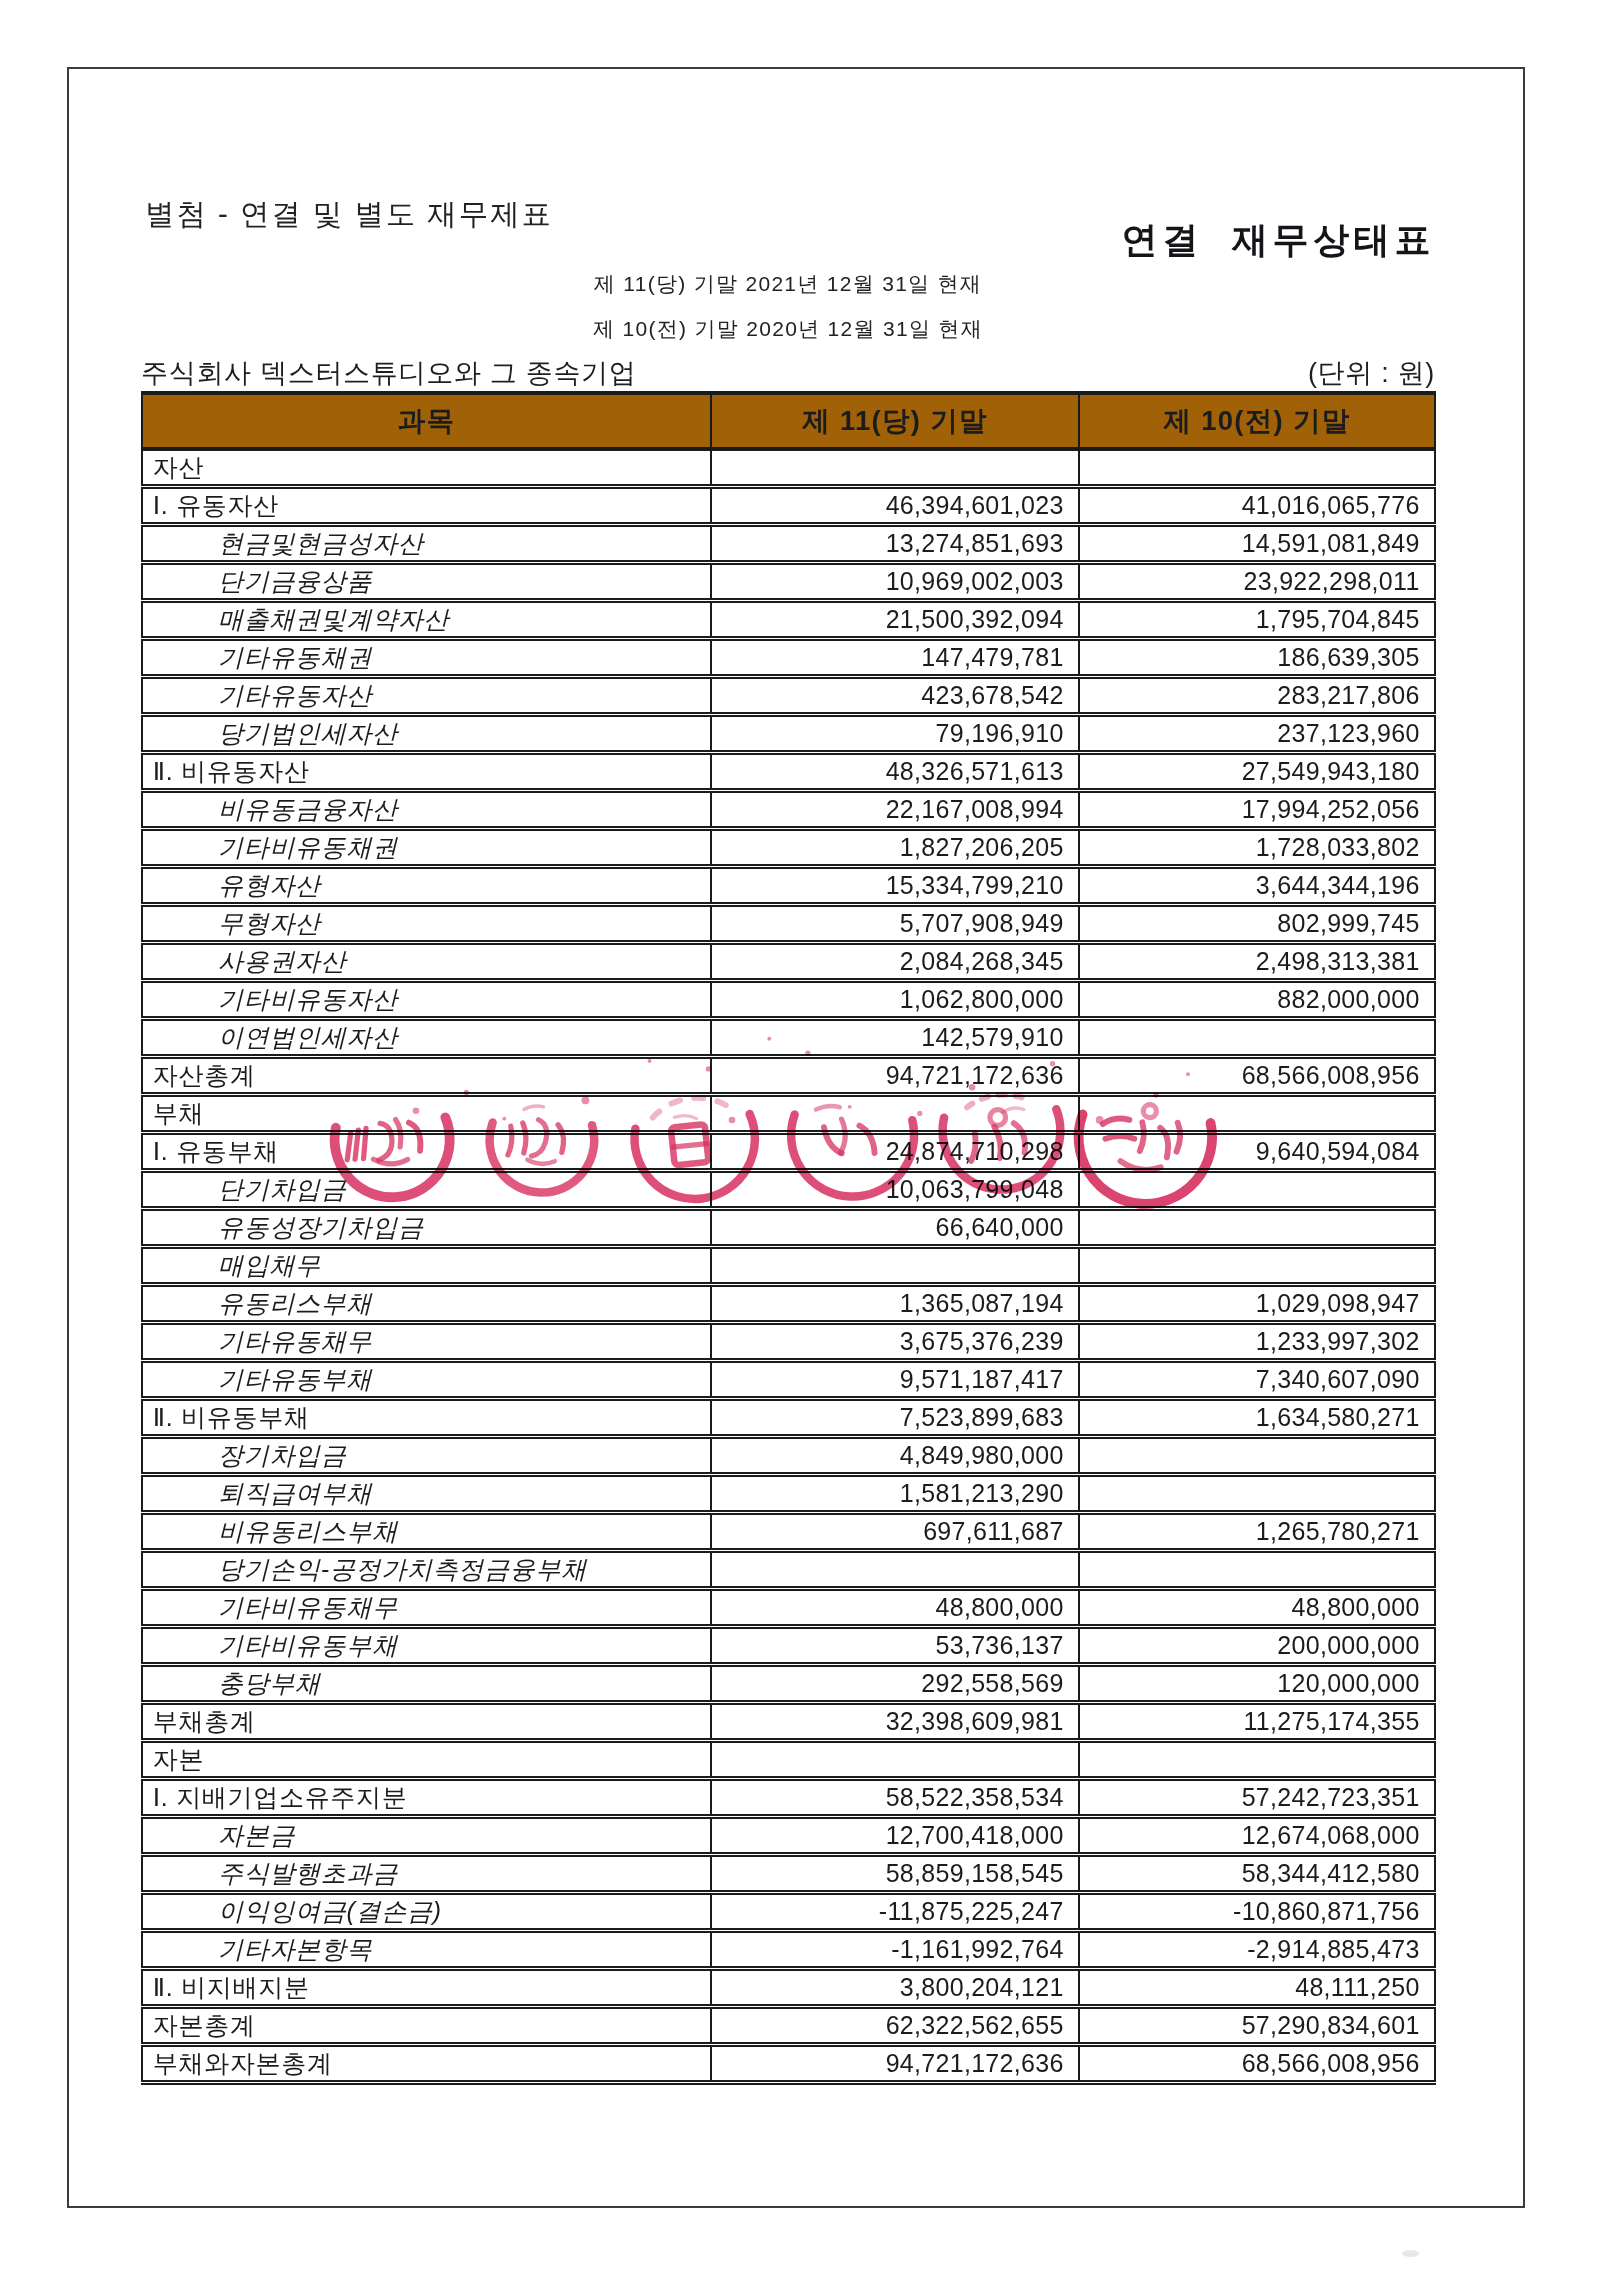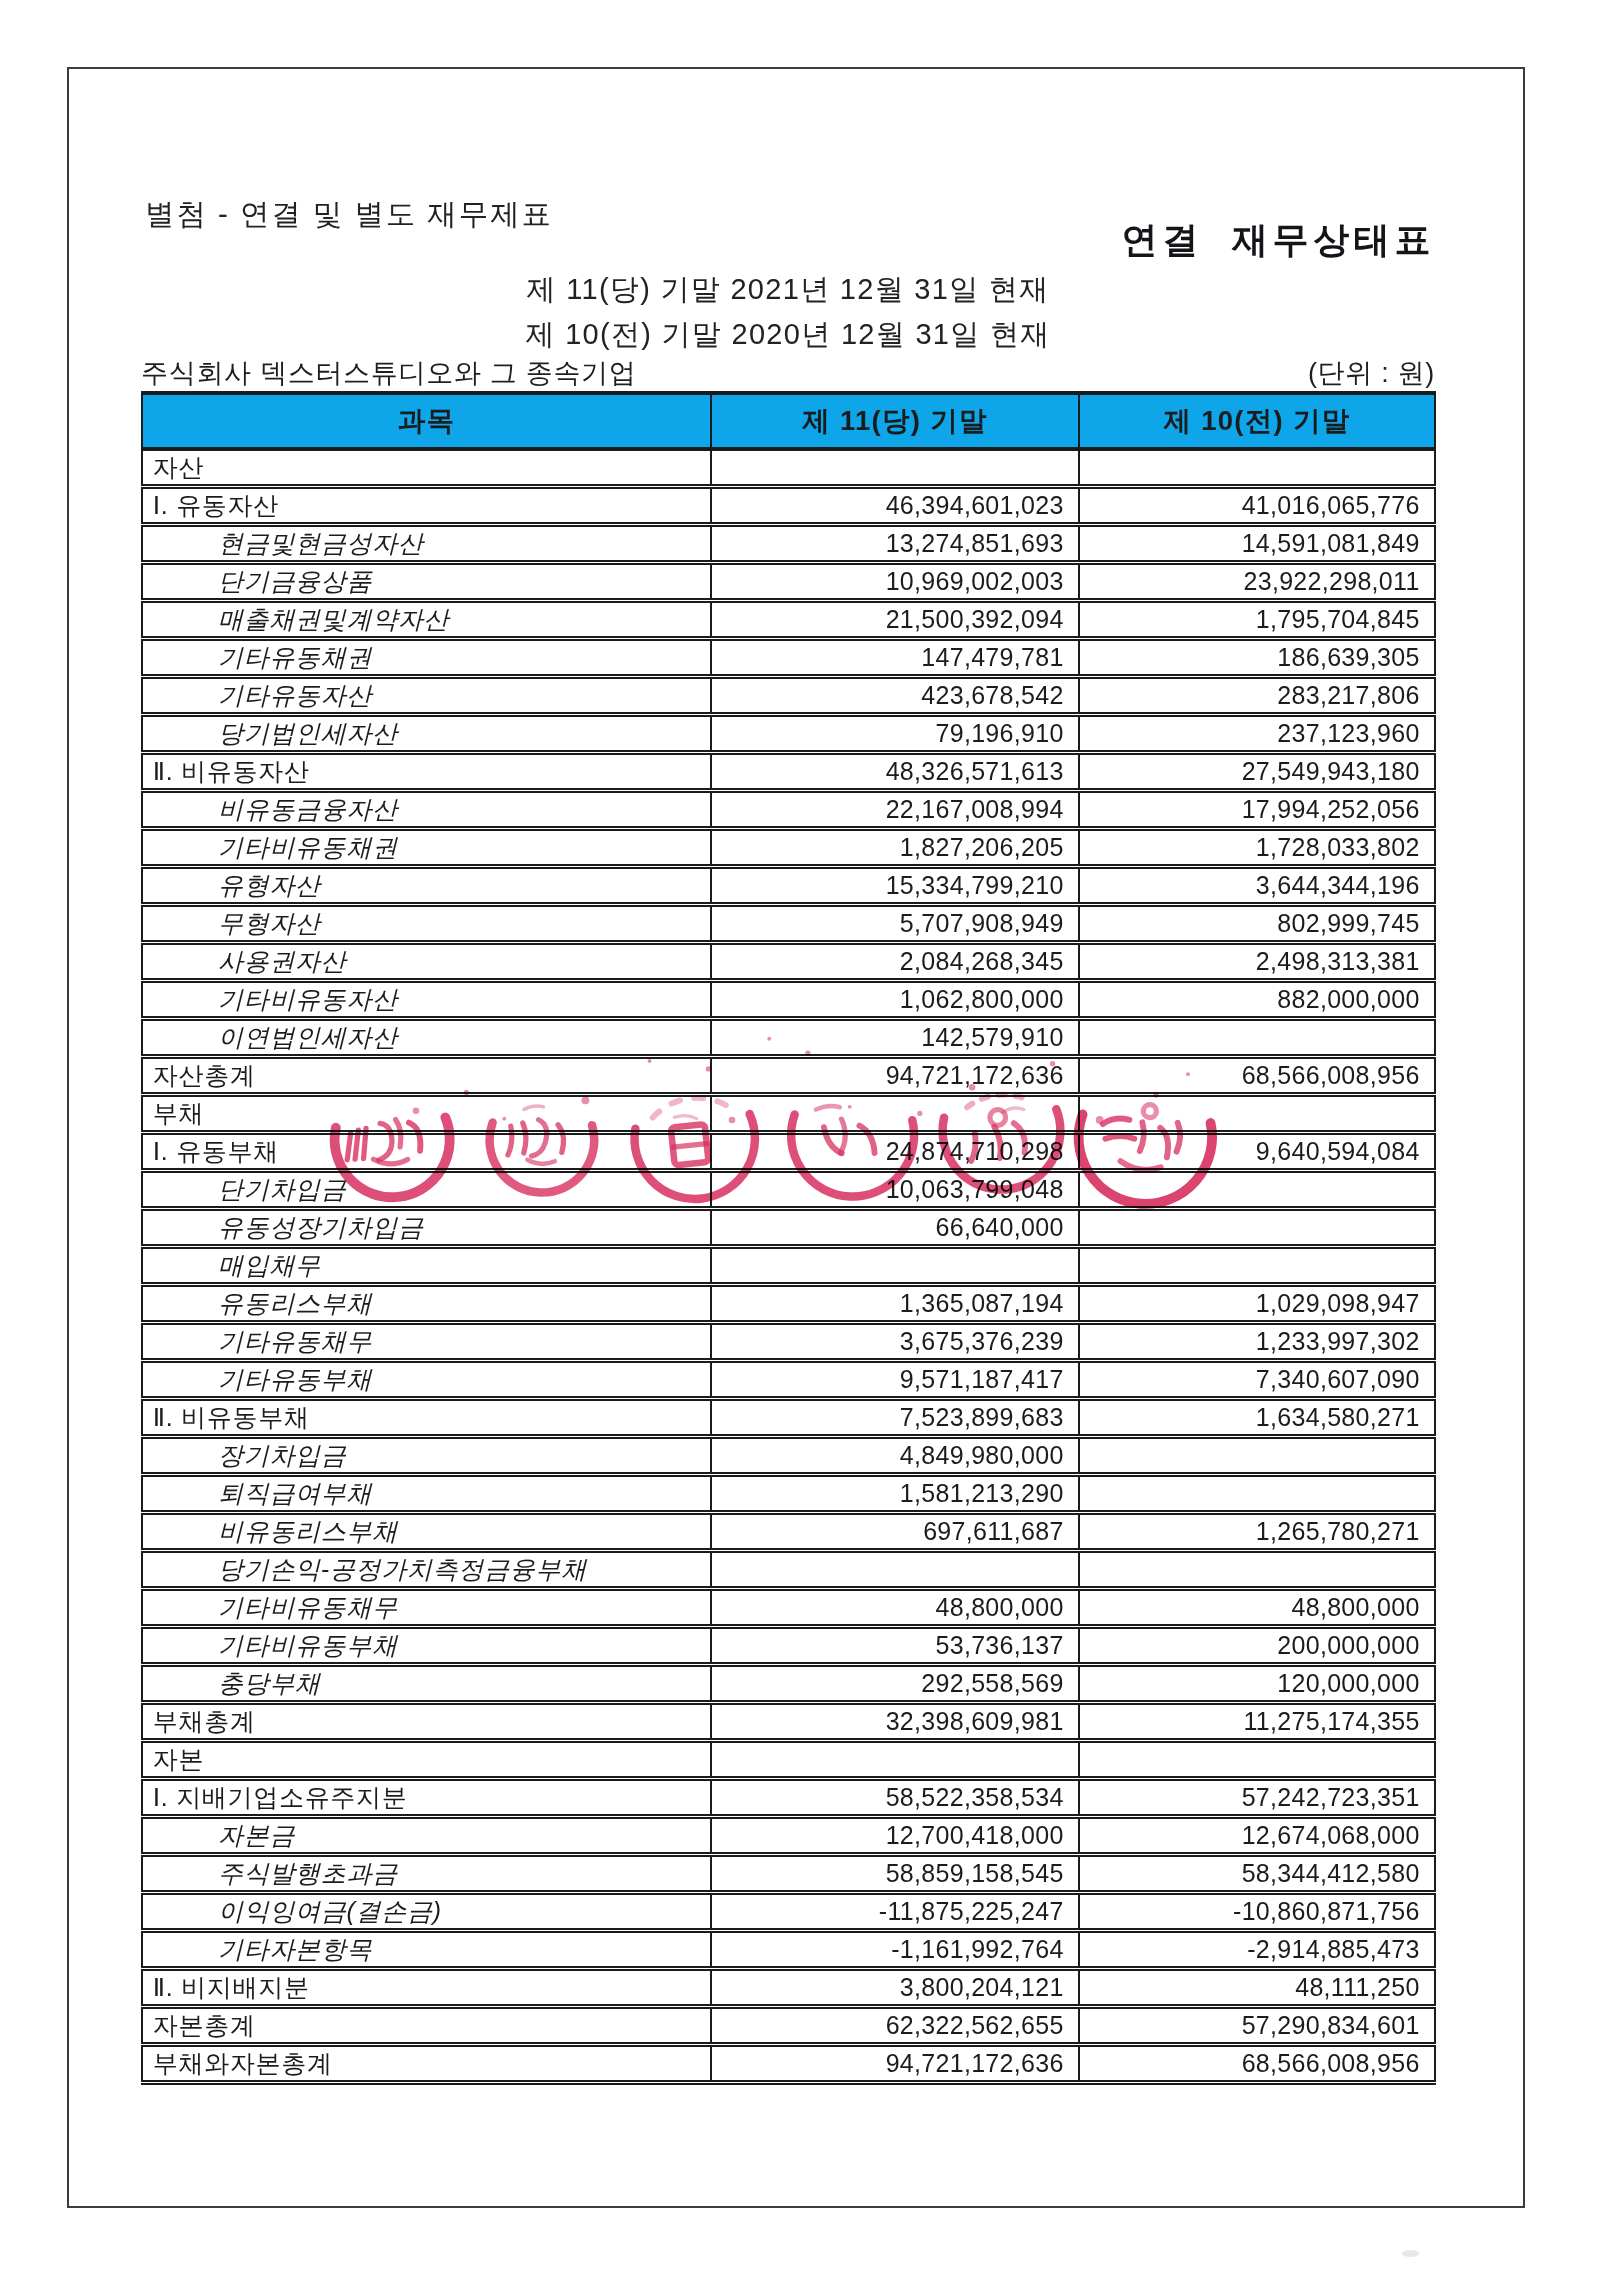--- a/index.html
+++ b/index.html
@@ -15,40 +15,40 @@
   .attachment-note{
     position:absolute;left:145px;top:147px;font-size:29.4px;letter-spacing:2px;
     color:#212225;white-space:pre;margin-top:48px;
   }
   .doc-title{
     position:absolute;left:141px;top:216px;width:1294px;text-align:right;
     font-size:36px;font-weight:bold;letter-spacing:4.6px;white-space:pre;color:#141518;
   }
   .period-line{
     position:absolute;left:141px;width:1294px;text-align:center;
-    font-size:29px;letter-spacing:1.3px;color:#212225;white-space:pre;
+    font-size:21px;letter-spacing:1.3px;color:#212225;white-space:pre;
   }
   .period-line.l1{top:270px;}
   .period-line.l2{top:315px;}
   .company-row{
     position:absolute;left:141px;top:355px;width:1294px;
     display:flex;justify-content:space-between;align-items:flex-start;
     font-size:27px;letter-spacing:0.7px;color:#1d1e21;
   }
   .bs-table{
     position:absolute;left:141px;top:391px;width:1294px;
     border-collapse:collapse;table-layout:fixed;
     border-left:2px solid #1a1b1d;border-right:2px solid #1a1b1d;
     border-top:4.6px solid #1a1b1d;border-bottom:5.9px double #1a1b1d;
   }
   .bs-table col.c1{width:569px;}
   .bs-table col.c2{width:368px;}
   .bs-table col.c3{width:356px;}
   .bs-table th{
-    background:#0ea5e9;height:52px;font-size:27.5px;font-weight:bold;
+    background:#a16207;height:52px;font-size:27.5px;font-weight:bold;
     letter-spacing:1.3px;text-align:center;vertical-align:middle;
     border-left:2px solid #1a1b1d;border-right:2px solid #1a1b1d;
     border-bottom:4.6px solid #1a1b1d;padding:0;
   }
   .bs-table td{
     height:32px;vertical-align:middle;font-size:25px;
     border-left:2px solid #1a1b1d;border-right:2px solid #1a1b1d;
     border-bottom:5.2px double #1a1b1d;padding:0;overflow:hidden;white-space:nowrap;
   }
   .bs-table td.c-label{text-align:left;letter-spacing:0.7px;}

